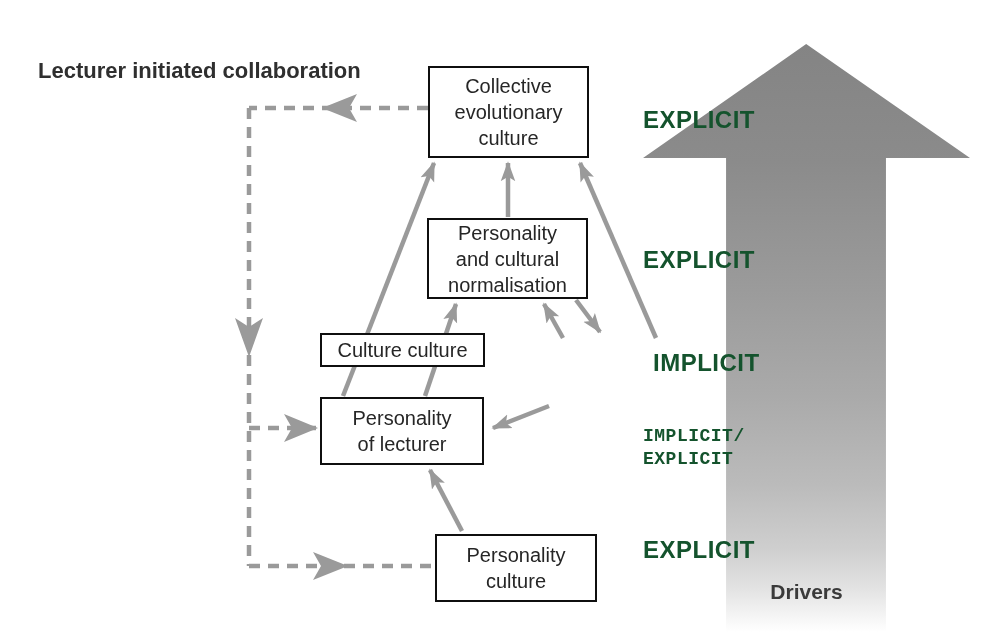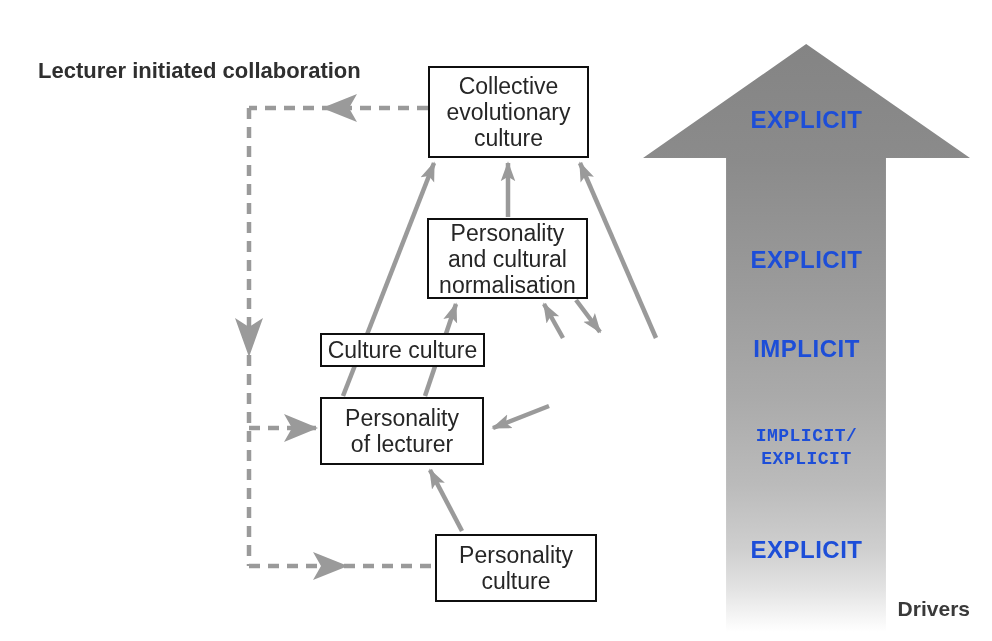--- a/index.html
+++ b/index.html
@@ -24,21 +24,21 @@
   
   .node {
     position: absolute;
     box-sizing: border-box;
     border: 2px solid #0f0f0f;
     background: #ffffff;
     display: flex;
     align-items: center;
     justify-content: center;
     text-align: center;
-    font-size: 23px;
+    font-size: 20px;
     line-height: 26px;
     color: #262626;
     white-space: pre-line;
     z-index: 3;
   }
   #node-collective   { left: 428px; top:  66px; width: 161px; height: 92px; }
   #node-normalisation{ left: 427px; top: 218px; width: 161px; height: 81px; }
   #node-culture-creation { left: 320px; top: 333px; width: 165px; height: 34px; }
   #node-students     { left: 538px; top: 340px; width: 164px; height: 68px; }
   #node-lecturer     { left: 320px; top: 397px; width: 164px; height: 68px; }
@@ -61,40 +61,39 @@
       #848484 0%, #8b8b8b 20%, #9b9b9b 42%, #aaaaaa 60%,
       #bbbbbb 75%, #cfcfcf 86%, #e4e4e4 93%, #ffffff 100%);
     clip-path: polygon(
       49.9% 0%, 100% 19.4%, 74.3% 19.4%, 74.3% 100%,
       25.4% 100%, 25.4% 19.4%, 0% 19.4%);
   }
   .ladder-label {
     position: absolute;
     left: 643px;
     width: 327px;
-    text-align: center;
-    color: #1d4ed8;
+    color: #14532d;
     font-weight: bold;
     font-size: 24px;
     line-height: 25px;
     letter-spacing: 0.5px;
     white-space: pre-line;
     z-index: 4;
   }
   #ladder-label-0 { top: 107px; }
   #ladder-label-1 { top: 247px; }
-  #ladder-label-2 { top: 336px; }
+  #ladder-label-2 { top: 350px; margin-left: 10px; }
   #ladder-label-3 { top: 425px; font-size: 18px; line-height: 23px; font-family: Liberation Mono, monospace; }
   #ladder-label-4 { top: 537px; }
   .ladder-caption {
     position: absolute;
     left: 643px;
-    top: 597px;
+    top: 580px;
     width: 327px;
-    text-align: right;
+    text-align: center;
     color: #3a3a3a;
     font-weight: bold;
     font-size: 21px;
     z-index: 4;
   }
 </style>
 </head>
 <body>
 
 <div id="canvas">

